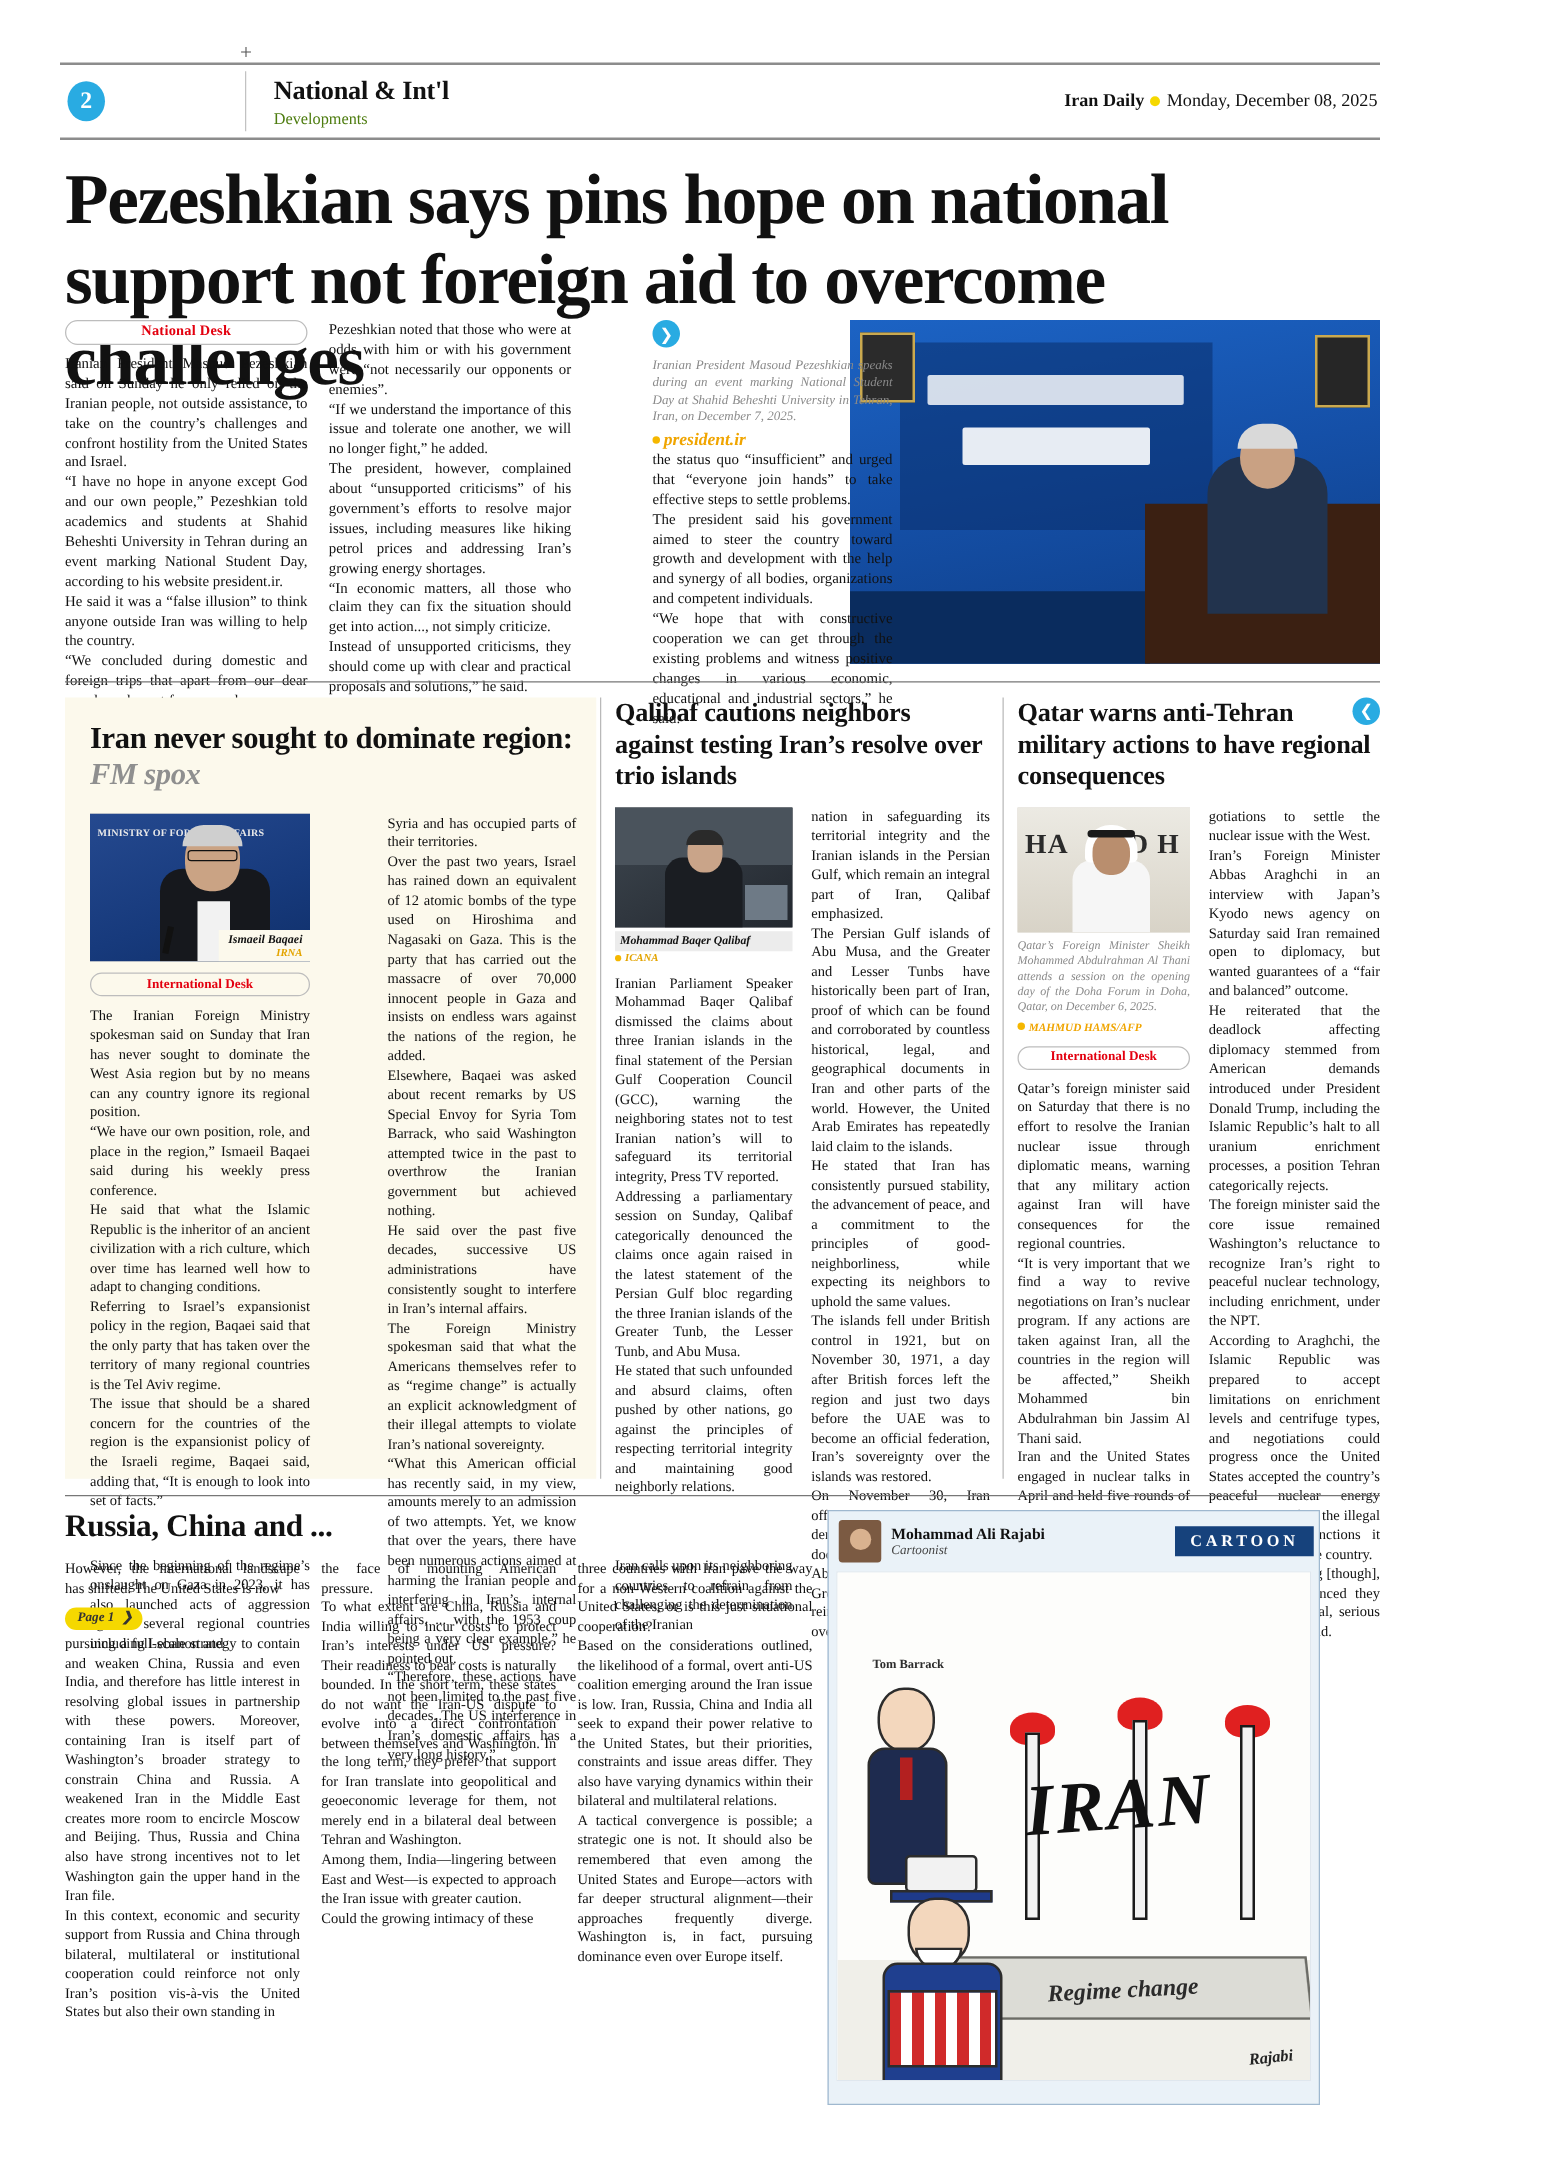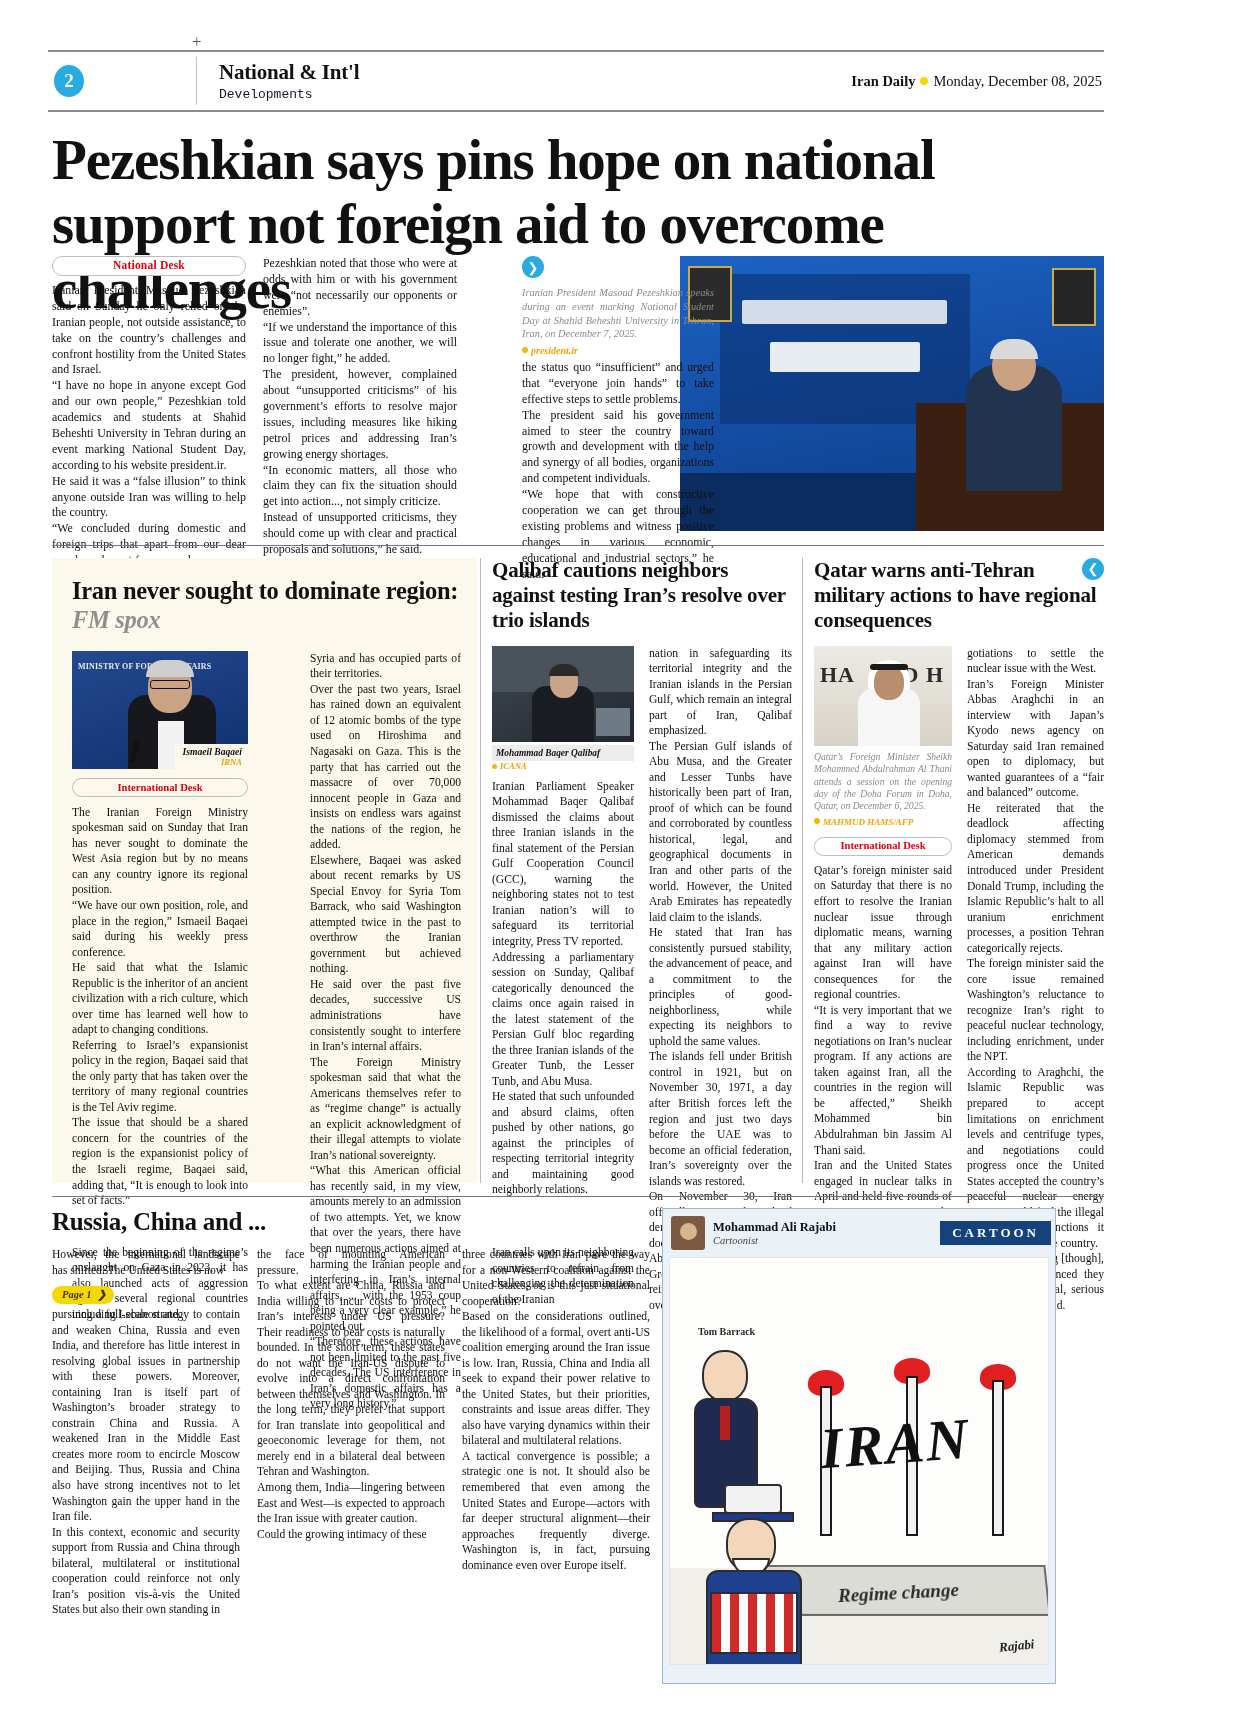--- a/index.html
+++ b/index.html
@@ -25,21 +25,21 @@
     background:#29abe2; color:#fff; font-weight:bold; font-size:19px;
     display:flex; align-items:center; justify-content:center;
     margin-left:6px; flex:0 0 auto;
     font-family:"Liberation Serif", serif;
   }
   .section-block {
     margin-left:112px; padding-left:22px; border-left:1px solid #c2c2c2;
     height:48px; display:flex; flex-direction:column; justify-content:center;
   }
   .section-title { font-size:21px; font-weight:bold; letter-spacing:-.2px; }
-  .section-sub { font-size:13px; color:#0f172a; margin-top:2px;font-family:Liberation Mono, monospace; }
+  .section-sub { font-size:13px; color:#4d7c0f; margin-top:2px; }
   .masthead-right {
     margin-left:auto; display:flex; align-items:center; gap:5px;
     font-size:14.5px; padding-right:2px;
   }
   .brand { font-weight:bold; }
   .dot-yellow { width:8px; height:8px; border-radius:50%; background:#f5d800; display:inline-block; }
 
   
   .lead-headline {
     position:absolute; left:52px; top:128px; width:1050px;
@@ -64,21 +64,21 @@
   .lead-zone p { margin:0; }
 
   .arrow-circle {
     width:22px; height:22px; border-radius:50%; background:#29abe2;
     display:flex; align-items:center; justify-content:center;
     color:#fff; font-size:13px; line-height:1; margin-bottom:8px;
   }
   .caption-it {
     font-style:italic; font-size:10.4px; line-height:1.33; color:#8a8a8a;
   }
-  .credit { font-size:10px; font-style:italic; color:#f0a500; font-weight:bold; margin-top:3px; }
+  .credit { font-size:14px; font-style:italic; color:#f0a500; font-weight:bold; margin-top:3px; }
   .credit .dot { width:6px; height:6px; border-radius:50%; background:#f5b700; display:inline-block; margin-right:3px; vertical-align:1px;}
 
   
   .lead-photo {
     position:absolute; left:680px; top:256px; width:424px; height:275px;
     overflow:hidden; background:#0d4fa0;
   }
   .lp-sky { position:absolute; inset:0; background:linear-gradient(170deg,#1c63c4 0%, #1550a8 45%, #0d3b82 100%); }
   .lp-banner { position:absolute; left:40px; top:18px; width:250px; height:150px; background:rgba(10,46,105,.55); }
   .lp-fa1 { position:absolute; left:62px; top:44px; width:205px; height:24px; background:rgba(255,255,255,.82); border-radius:2px;}

